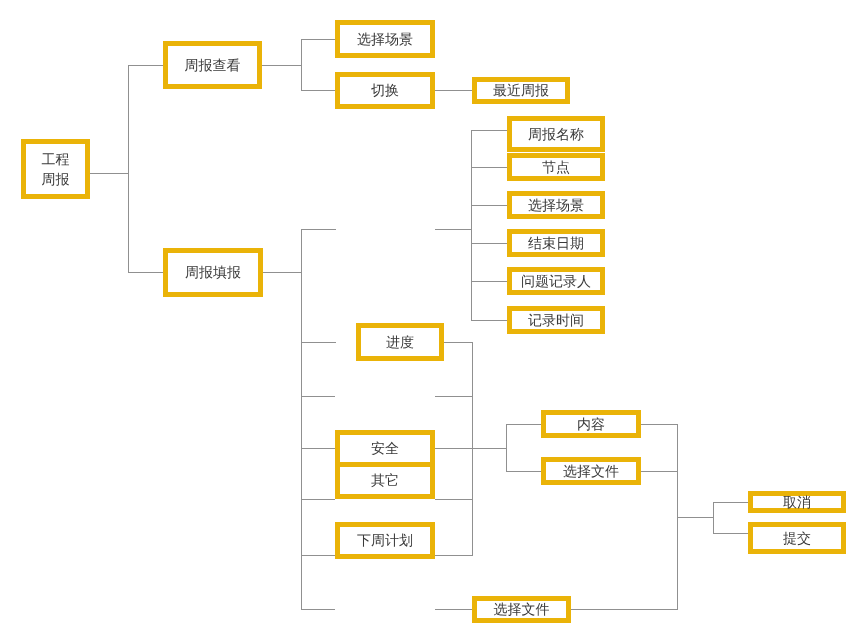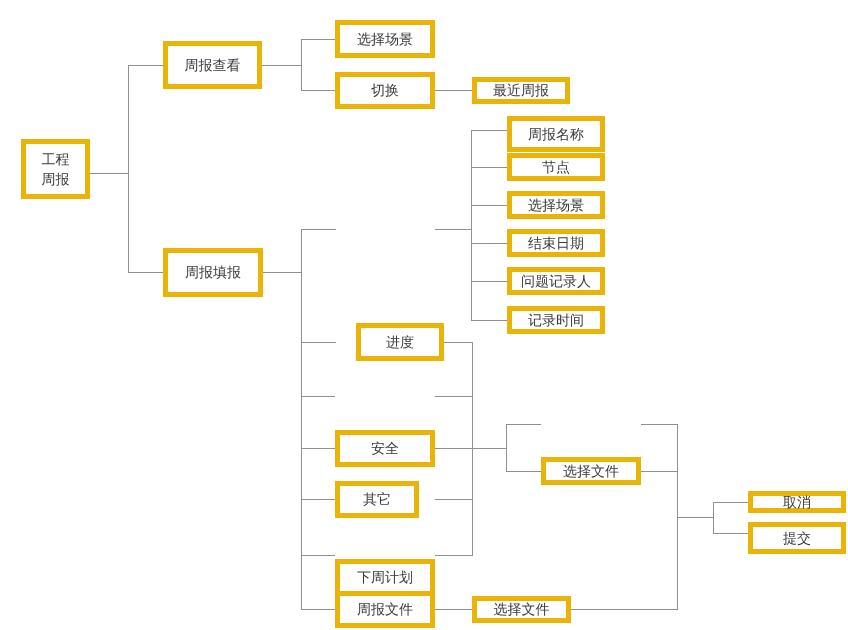--- a/index.html
+++ b/index.html
@@ -106,32 +106,32 @@
 
   <div class="node" style="left:356px;top:323px;width:88px;height:38px">
     <span class="lbl">进度</span>
   </div>
 
 
   <div class="node" style="left:335px;top:430px;width:100px;height:37px">
     <span class="lbl">安全</span>
   </div>
 
-  <div class="node" style="left:335px;top:481px;width:84px;height:37px">
+  <div class="node" style="left:335px;top:462px;width:100px;height:37px">
     <span class="lbl">其它</span>
   </div>
 
-  <div class="node" style="left:335px;top:559px;width:100px;height:37px">
+  <div class="node" style="left:335px;top:522px;width:100px;height:37px">
     <span class="lbl">下周计划</span>
   </div>
 
-  <div class="node" style="left:335px;top:591px;width:100px;height:37px">
-    <span class="lbl">周报文件</span>
+
+  <div class="node" style="left:541px;top:410px;width:100px;height:28px">
+    <span class="lbl">内容</span>
   </div>
-
 
   <div class="node" style="left:541px;top:457px;width:100px;height:28px">
     <span class="lbl">选择文件</span>
   </div>
 
   <div class="node" style="left:472px;top:596px;width:99px;height:27px">
     <span class="lbl">选择文件</span>
   </div>
 
   <div class="node" style="left:748px;top:491px;width:98px;height:22px">

